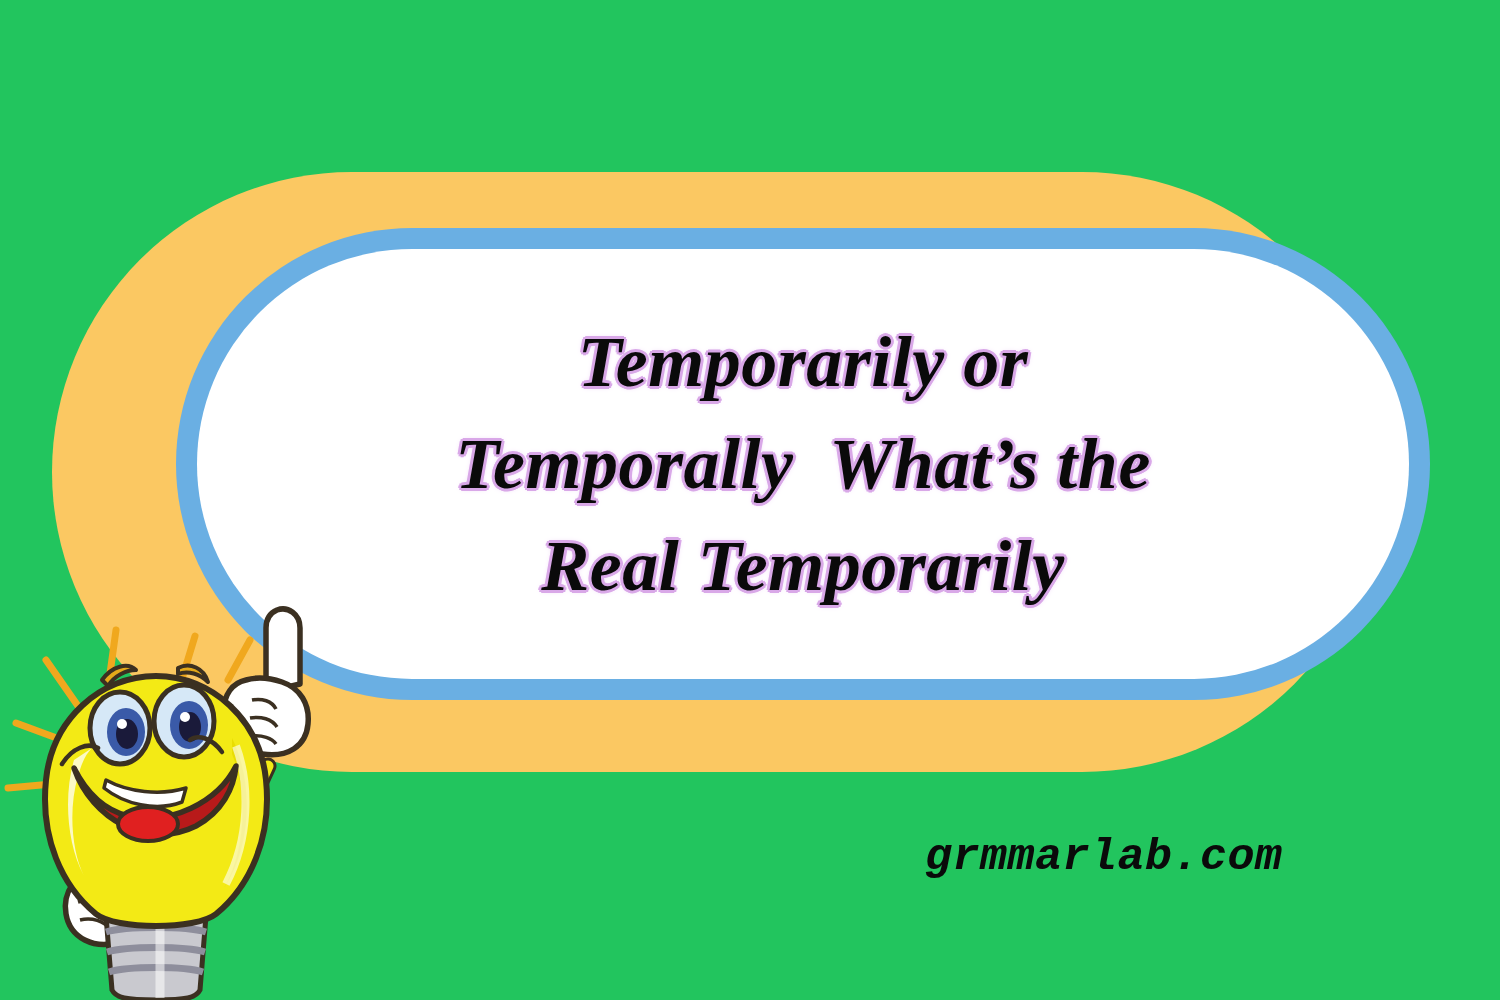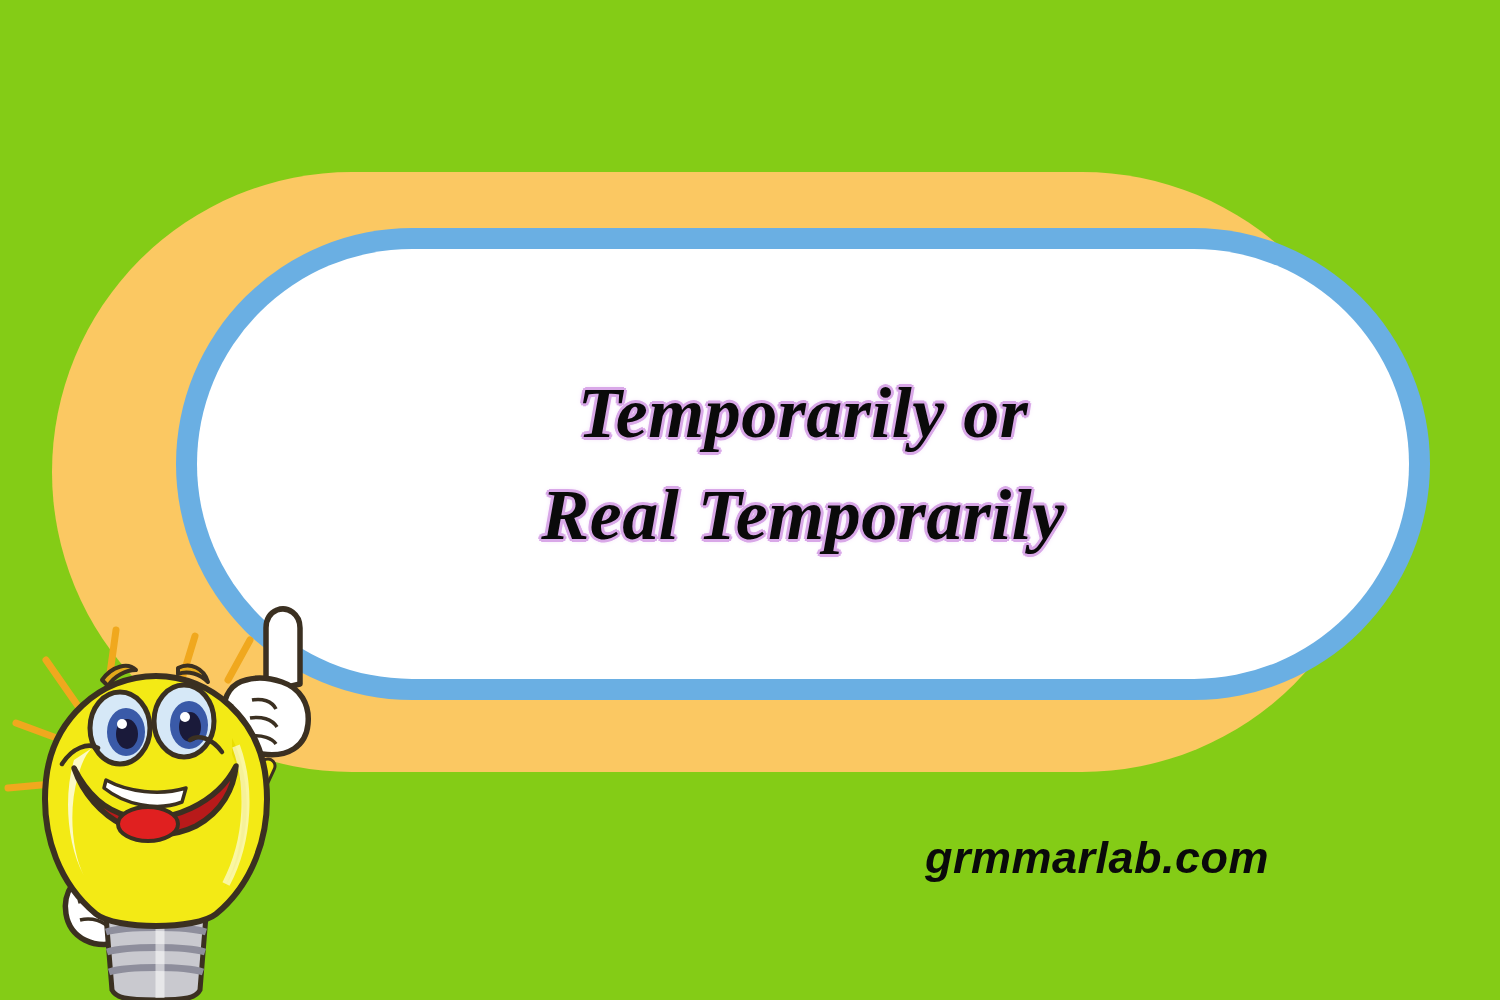--- a/index.html
+++ b/index.html
@@ -5,21 +5,21 @@
   html, body {
     margin: 0;
     padding: 0;
     background: #ffffff;
   }
   #stage {
     position: relative;
     width: 1500px;
     height: 1000px;
     overflow: hidden;
-    background: #84cc16;
+    background: #22c55e;
     font-family: "Liberation Serif", "DejaVu Serif", serif;
   }
 
   
   .bg-orange {
     position: absolute;
     left: 52px;
     top: 172px;
     width: 1330px;
     height: 600px;
@@ -76,21 +76,21 @@
       -2px -2px 0 #d9a8e8, 2px -2px 0 #d9a8e8,
       -2px 2px 0 #d9a8e8,  2px 2px 0 #d9a8e8,
        0 0 6px #e3bdf0;
   }
 
   
   .watermark {
     position: absolute;
     left: 925px;
     top: 832px;
-    font-family: Liberation Sans, sans-serif;
+    font-family: Liberation Mono, monospace;
     font-weight: bold;
     font-style: italic;
     font-size: 45px;
     color: #0a0a0a;
     letter-spacing: 0.5px;
   }
 
   
   .mascot {
     position: absolute;
@@ -107,20 +107,21 @@
 <div id="stage">
 
   <div class="bg-orange"></div>
 
   <div class="card-ring">
     <div class="card-inner"></div>
   </div>
 
   <div class="title-wrap">
     <div class="title-line">Temporarily or</div>
+    <div class="title-line">Temporally  What’s the</div>
     <div class="title-line">Real Temporarily</div>
   </div>
 
   <div class="watermark">grmmarlab.com</div>
 
   <div class="mascot">
     <svg viewBox="0 0 340 412" width="340" height="412" xmlns="http://www.w3.org/2000/svg">
 
       <g stroke="#f0a81e" stroke-width="7" stroke-linecap="round" fill="none">
         <line x1="116" y1="42" x2="108" y2="100"></line>

